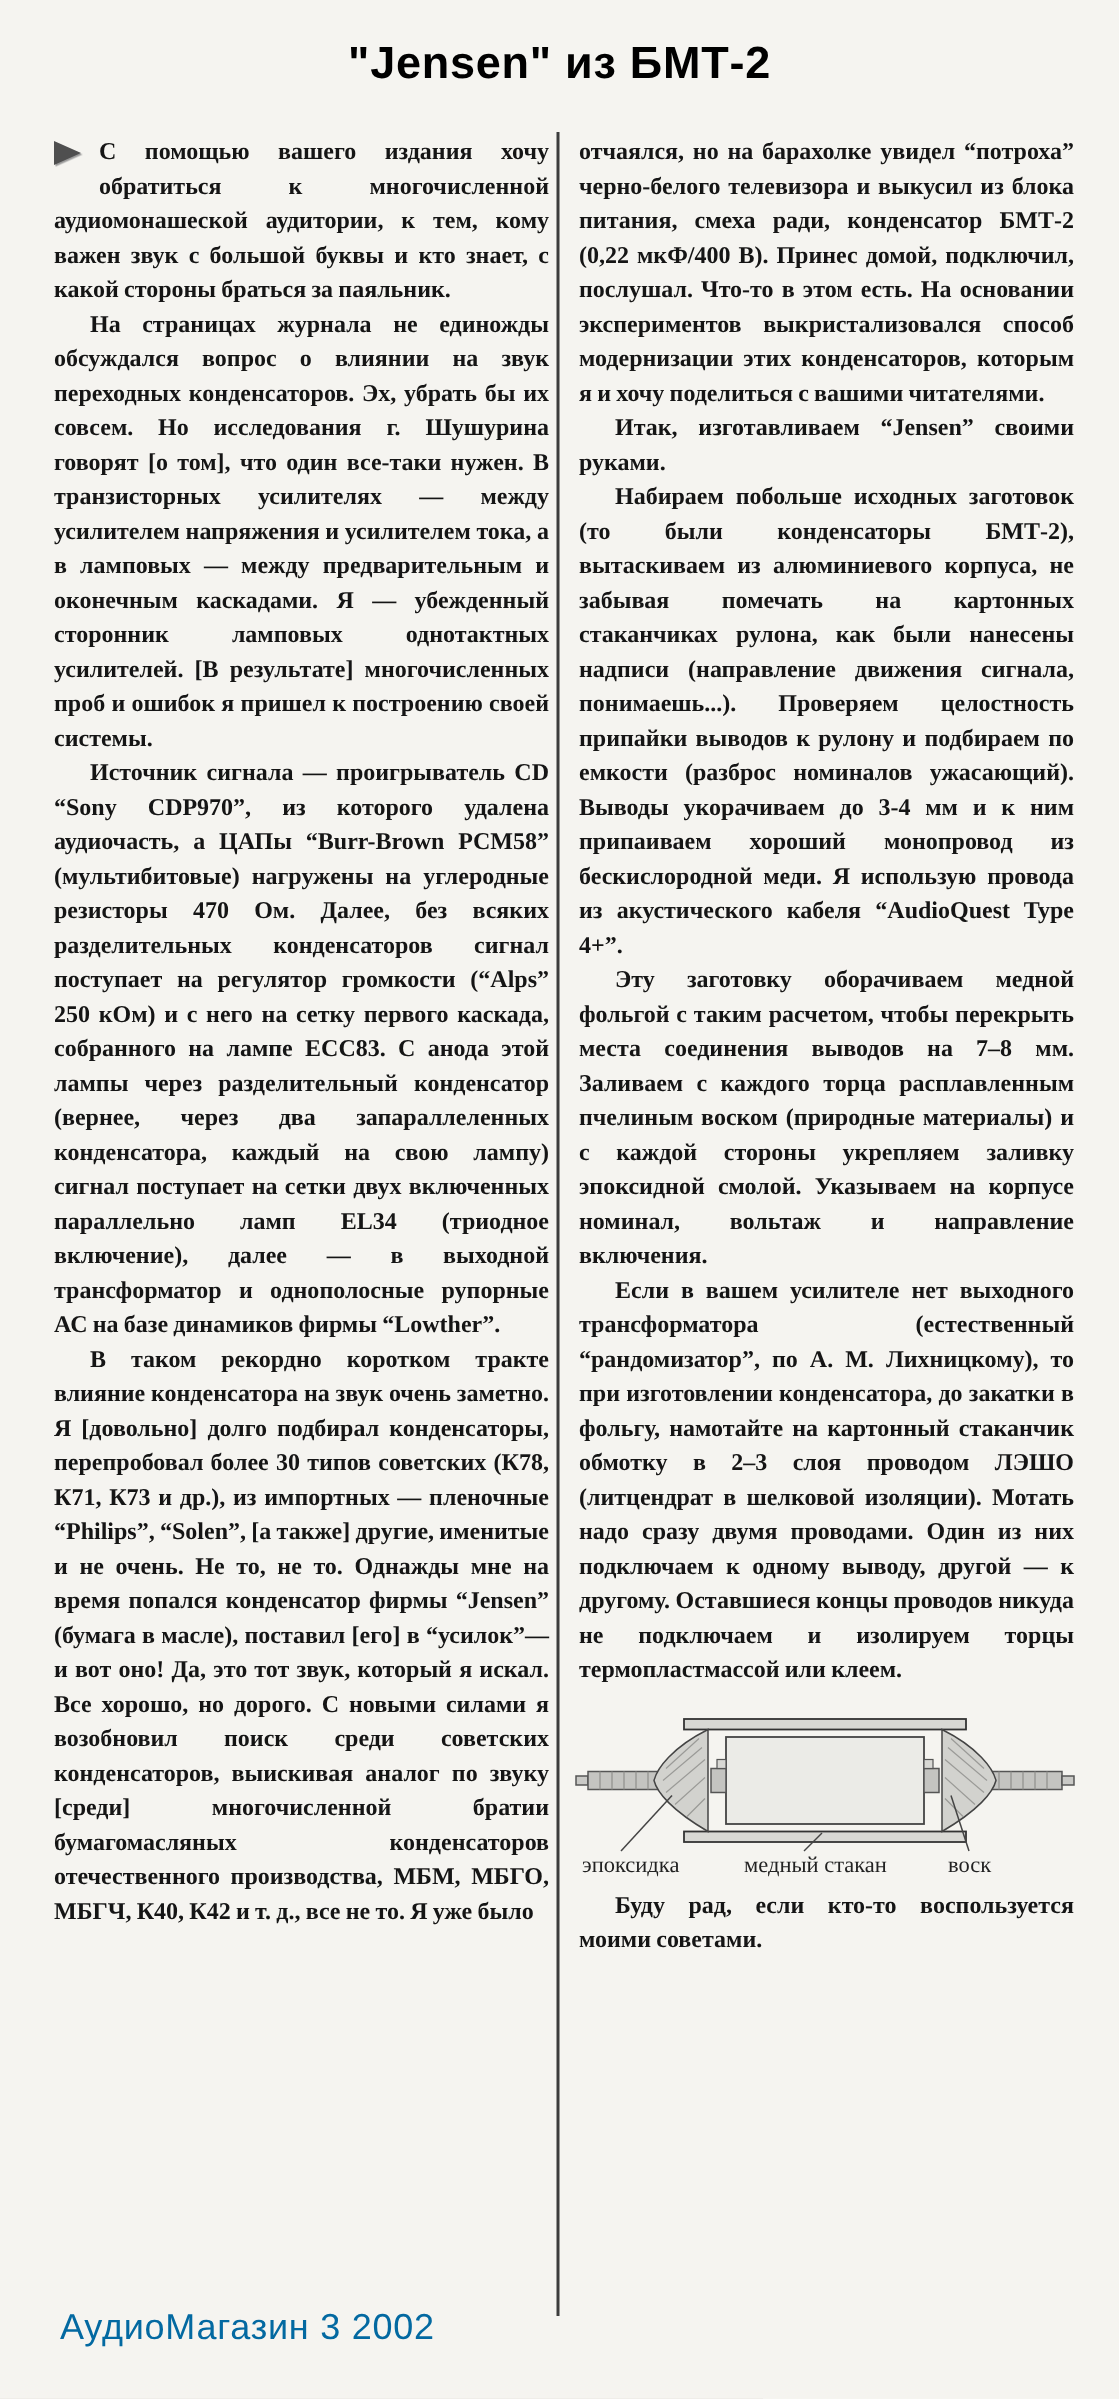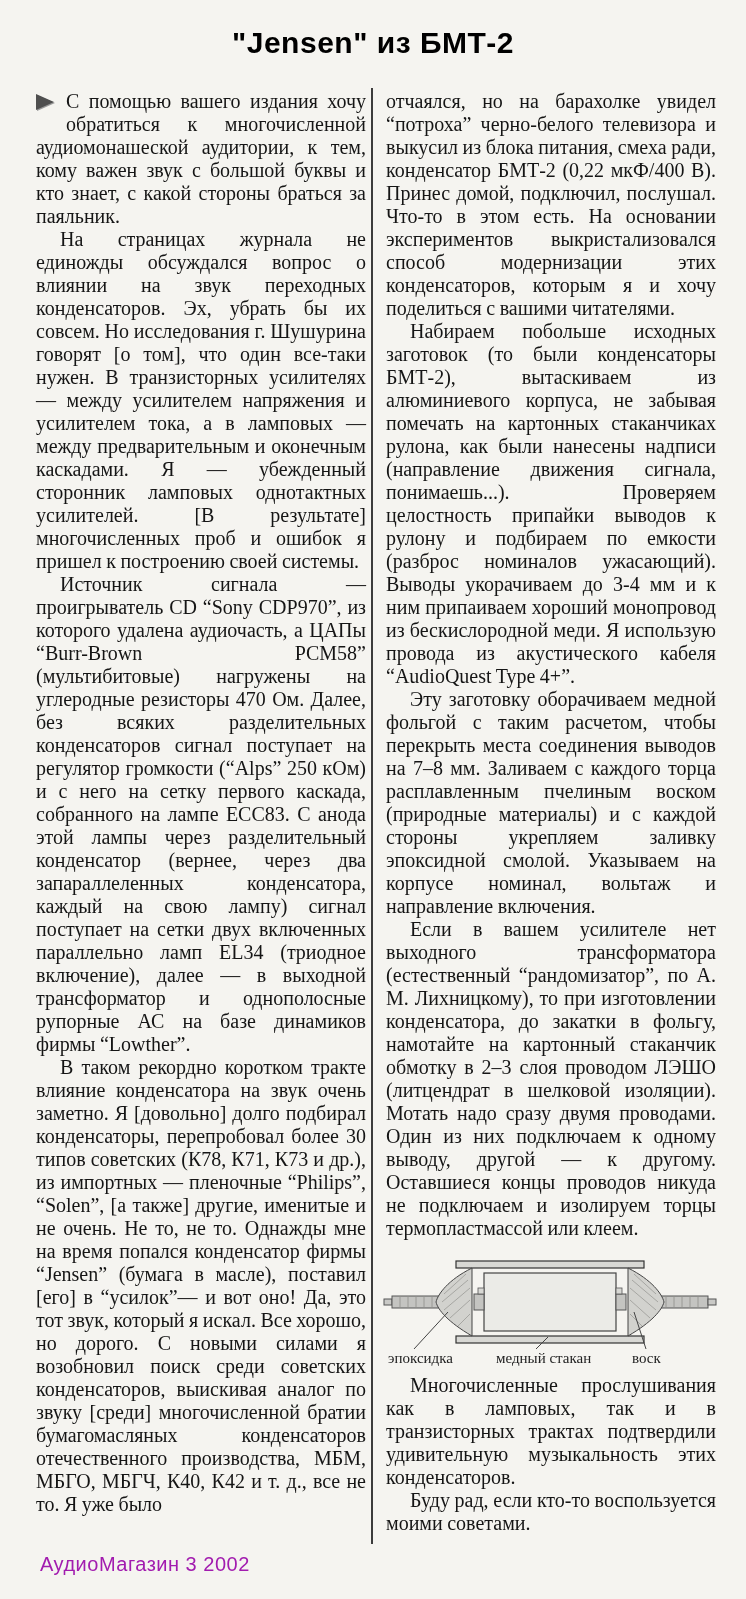--- a/index.html
+++ b/index.html
@@ -22,23 +22,23 @@
     position:absolute;left:371px;top:88px;width:2px;height:1456px;
     background:#3c3c3c;
   }
   .col{
     position:absolute;top:90px;width:330px;
   }
   .col-left{left:36px;}
   .col-right{left:386px;}
   p.body{
     margin:0;
-    font-size:20px;line-height:23px;
+    font-size:16px;line-height:23px;
     text-align:justify;
-    font-weight:normal;
+    font-weight:bold;
     text-indent:24px;
     hyphens:auto;-webkit-hyphens:auto;
     word-spacing:-0.5px;
   }
   p.noindent{text-indent:0;}
   .marker{
     float:left;
     width:30px;height:42px;
     display:flex;align-items:flex-start;
   }
@@ -51,21 +51,21 @@
     filter:drop-shadow(1px 1px 0 #9a9a9a);
   }
   .diagram-wrap{
     margin:10px 0 6px -6px;
     width:340px;height:118px;
   }
   .closing{margin-top:14px;}
   .footer{
     position:absolute;left:40px;top:1538px;
     font-family:"Liberation Sans", sans-serif;
-    font-size:20px;color:#a21caf;letter-spacing:.5px;margin-top:15px;
+    font-size:24px;color:#0369a1;letter-spacing:.5px;
   }
   svg text{
     font-family:"Liberation Serif", serif;
     font-size:15px;fill:#222;
   }
 </style>
 </head>
 <body>
 
 <div class="page">
@@ -81,20 +81,21 @@
         </span>
       <span>С помощью вашего издания хочу обратиться к многочисленной аудиомонашеской аудитории, к тем, кому важен звук с большой буквы и кто знает, с какой стороны браться за паяльник.</span>
     </p>
     <p class="body">На страницах журнала не единожды обсуждался вопрос о влиянии на звук переходных конденсаторов. Эх, убрать бы их совсем. Но исследования г. Шушурина говорят [о том], что один все-таки нужен. В транзисторных усилителях — между усилителем напряжения и усилителем тока, а в ламповых — между предварительным и оконечным каскадами. Я — убежденный сторонник ламповых однотактных усилителей. [В результате] многочисленных проб и ошибок я пришел к построению своей системы.</p>
     <p class="body">Источник сигнала — проигрыватель CD “Sony CDP970”, из которого удалена аудиочасть, а ЦАПы “Burr-Brown PCM58” (мультибитовые) нагружены на углеродные резисторы 470 Ом. Далее, без всяких разделительных конденсаторов сигнал поступает на регулятор громкости (“Alps” 250 кОм) и с него на сетку первого каскада, собранного на лампе ECC83. С анода этой лампы через разделительный конденсатор (вернее, через два запараллеленных конденсатора, каждый на свою лампу) сигнал поступает на сетки двух включенных параллельно ламп EL34 (триодное включение), далее — в выходной трансформатор и однополосные рупорные АС на базе динамиков фирмы “Lowther”.</p>
     <p class="body">В таком рекордно коротком тракте влияние конденсатора на звук очень заметно. Я [довольно] долго подбирал конденсаторы, перепробовал более 30 типов советских (К78, К71, К73 и др.), из импортных — пленочные “Philips”, “Solen”, [а также] другие, именитые и не очень. Не то, не то. Однажды мне на время попался конденсатор фирмы “Jensen” (бумага в масле), поставил [его] в “усилок”— и вот оно! Да, это тот звук, который я искал. Все хорошо, но дорого. С новыми силами я возобновил поиск среди советских конденсаторов, выискивая аналог по звуку [среди] многочисленной братии бумагомасляных конденсаторов отечественного производства, МБМ, МБГО, МБГЧ, К40, К42 и т. д., все не то. Я уже было</p>
   </div>
 
   <div class="col col-right">
     <p class="body noindent">отчаялся, но на барахолке увидел “потроха” черно-белого телевизора и выкусил из блока питания, смеха ради, конденсатор БМТ-2 (0,22 мкФ/400 В). Принес домой, подключил, послушал. Что-то в этом есть. На основании экспериментов выкристализовался способ модернизации этих конденсаторов, которым я и хочу поделиться с вашими читателями.</p>
+    <p class="body">Итак, изготавливаем “Jensen” своими руками.</p>
     <p class="body">Набираем побольше исходных заготовок (то были конденсаторы БМТ-2), вытаскиваем из алюминиевого корпуса, не забывая помечать на картонных стаканчиках рулона, как были нанесены надписи (направление движения сигнала, понимаешь...). Проверяем целостность припайки выводов к рулону и подбираем по емкости (разброс номиналов ужасающий). Выводы укорачиваем до 3-4 мм и к ним припаиваем хороший монопровод из бескислородной меди. Я использую провода из акустического кабеля “AudioQuest Type 4+”.</p>
     <p class="body">Эту заготовку оборачиваем медной фольгой с таким расчетом, чтобы перекрыть места соединения выводов на 7–8 мм. Заливаем с каждого торца расплавленным пчелиным воском (природные материалы) и с каждой стороны укрепляем заливку эпоксидной смолой. Указываем на корпусе номинал, вольтаж и направление включения.</p>
     <p class="body">Если в вашем усилителе нет выходного трансформатора (естественный “рандомизатор”, по А. М. Лихницкому), то при изготовлении конденсатора, до закатки в фольгу, намотайте на картонный стаканчик обмотку в 2–3 слоя проводом ЛЭШО (литцендрат в шелковой изоляции). Мотать надо сразу двумя проводами. Один из них подключаем к одному выводу, другой — к другому. Оставшиеся концы проводов никуда не подключаем и изолируем торцы термопластмассой или клеем.</p>
 
     <div class="diagram-wrap">
       <svg width="340" height="118" viewBox="0 0 340 118">
 
         <g>
           <rect x="4" y="49" width="8" height="6" fill="#c9c9c6" stroke="#555" stroke-width="1"></rect>
           <rect x="12" y="46" width="58" height="12" fill="#c4c4c1" stroke="#555" stroke-width="1"></rect>
@@ -158,20 +159,19 @@
           <line x1="168" y1="87" x2="156" y2="99" stroke="#444" stroke-width="1"></line>
           <line x1="254" y1="62" x2="266" y2="99" stroke="#444" stroke-width="1"></line>
         </g>
 
         <text x="8" y="113">эпоксидка</text>
         <text x="116" y="113">медный стакан</text>
         <text x="252" y="113">воск</text>
       </svg>
     </div>
 
-    <p class="body closing">Многочисленные прослушивания как в ламповых, так и в транзисторных трактах подтвердили удивительную музыкальность этих конденсаторов.</p>
     <p class="body">Буду рад, если кто-то воспользуется моими советами.</p>
 
   </div>
 
   <div class="footer">АудиоМагазин 3 2002</div>
 
 </div>
 
 </body></html>

